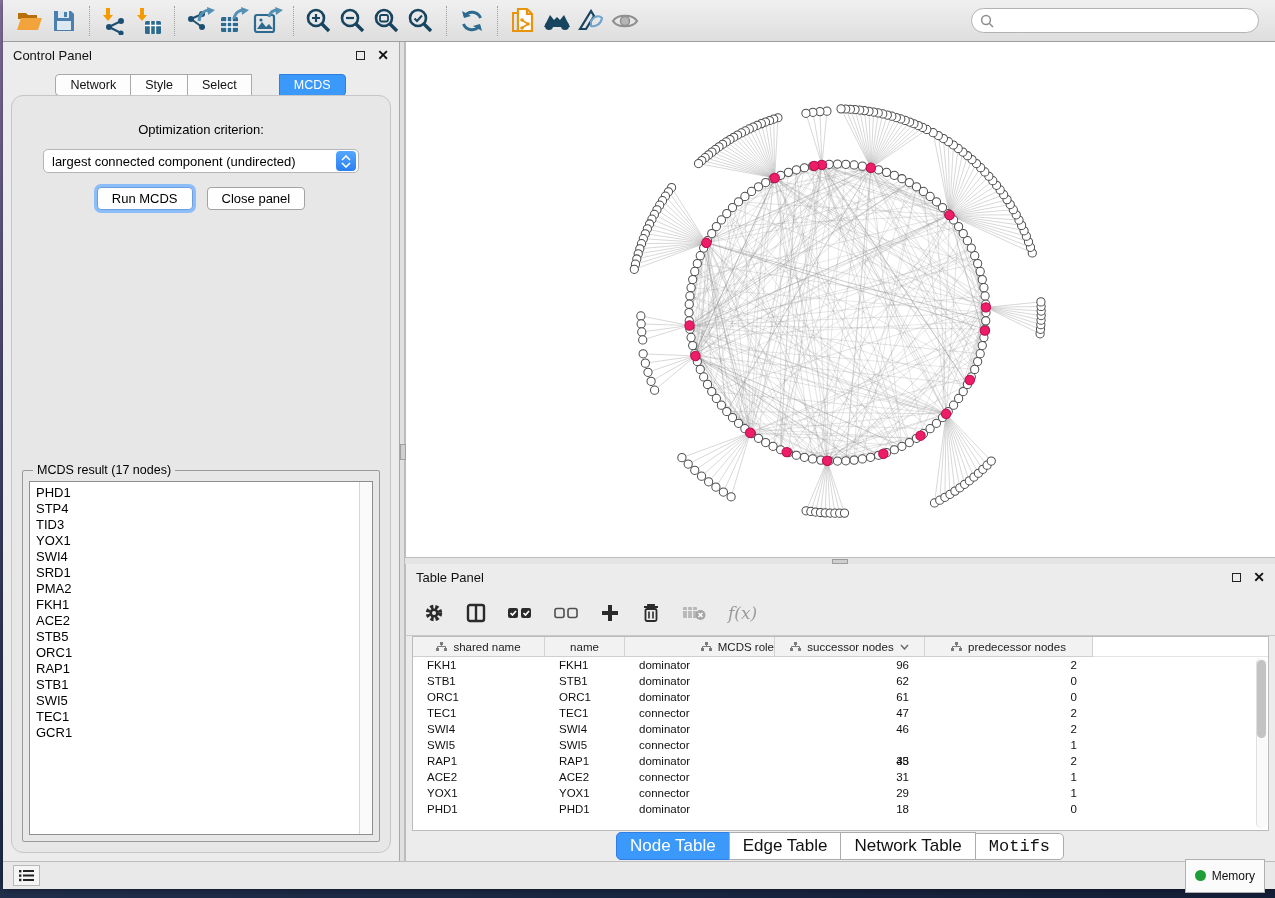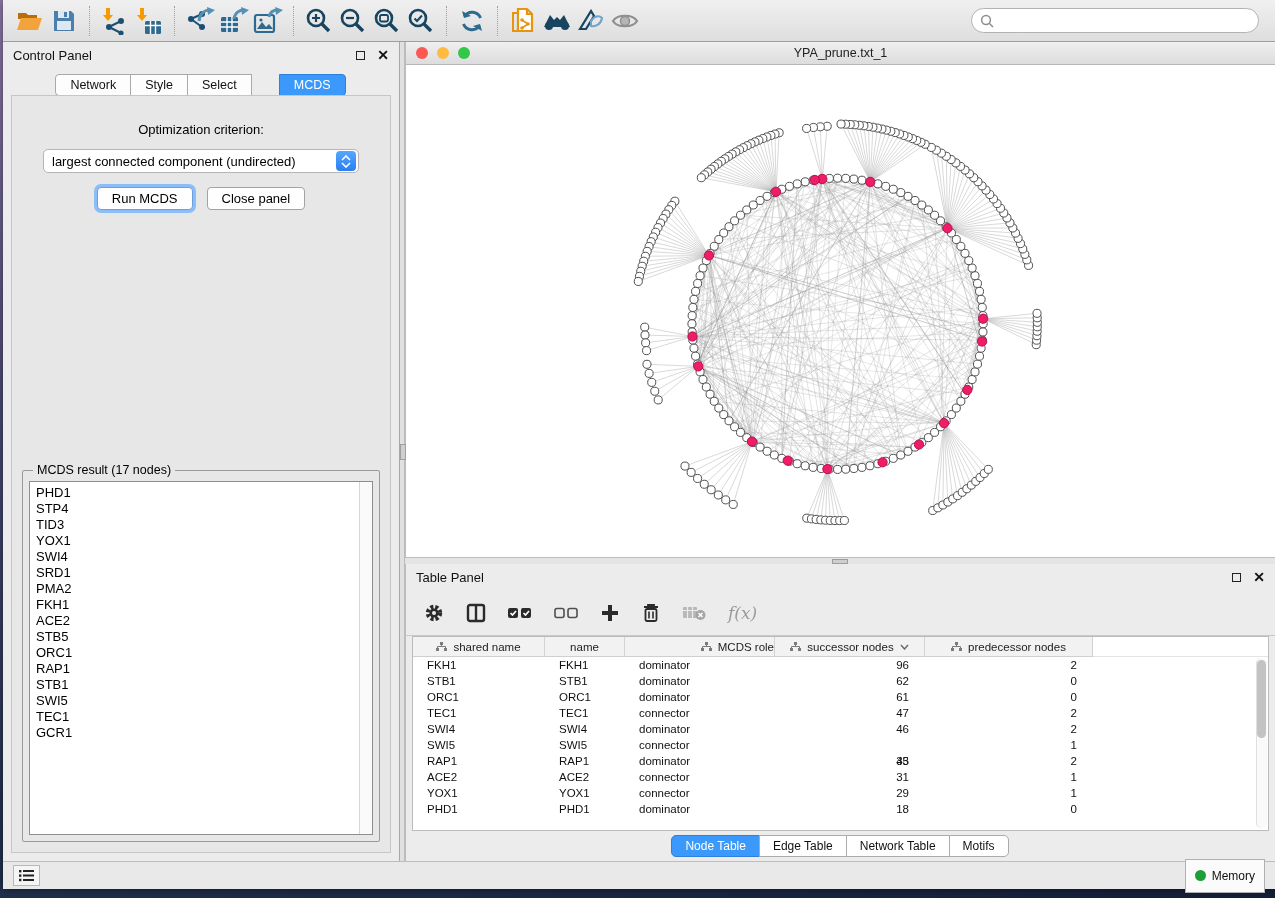--- a/index.html
+++ b/index.html
@@ -28,21 +28,21 @@
   .panel-titlebar { height:26px; display:flex; align-items:center; padding:0 10px; font-size:13px; color:#111; }
   .panel-titlebar .spacer { flex:1; }
   .float-box { width:9px; height:9px; border:1.5px solid #222; margin-right:12px; }
   .close-x { font-size:14px; font-weight:bold; color:#111; line-height:1; }
   .cp-tabs { display:flex; justify-content:center; margin-top:6px; }
   .cp-tab { font-size:12.5px; padding:3px 14px; border:1px solid #a9a9a9; background:#fdfdfd;
     margin-left:-1px; color:#111; }
   .cp-tab:first-child { border-top-left-radius:4px; border-bottom-left-radius:4px; }
   .cp-tab:last-child { border-top-right-radius:4px; border-bottom-right-radius:4px;margin-left:27px; }
   .cp-tab.active { background:#3b99fc; border-color:#2f7fe0; color:#fff; }
-  .cp-page { margin:-1px 8px 8px 8px; flex:1; border:1px solid #c6c6c6; border-radius:0;
+  .cp-page { margin:-1px 8px 8px 8px; flex:1; border:1px solid #c6c6c6; border-radius:12px;
     background:#e7e7e7; padding:14px 10px 10px 10px; display:flex; flex-direction:column; }
   .opt-label { text-align:center; font-size:13px; margin-top:12px; color:#000; }
   .opt-row { display:flex; justify-content:center; margin-top:12px; }
   .select { width:316px; height:24px; background:#fff; border:1px solid #b5b5b5; border-radius:5px;
     display:flex; align-items:center; font-size:13px; }
   .select .val { flex:1; padding:0 8px; white-space:nowrap; overflow:hidden; }
   .select .stepper { width:20px; height:20px; margin-right:2px; border-radius:4px;
     background:linear-gradient(#55a8ff,#2a7ef2); display:flex; flex-direction:column;
     align-items:center; justify-content:center; gap:1px; }
   .btn-row { display:flex; justify-content:center; gap:14px; margin-top:14px; }
@@ -90,23 +90,23 @@
   .th.filler { flex:1; background:#fff; border-right:none; border-bottom:1px solid #e4e4e4; }
   .tbl-rows { flex:1; position:relative; }
   .tr { display:flex; height:16px; font-size:11.5px; color:#111; }
   .td { display:flex; align-items:center; }
   .td.num { justify-content:flex-end; padding-right:16px; }
   .td.txt { padding-left:14px; }
   .tbl-scroll { position:absolute; right:1px; top:21px; bottom:2px; width:11px; background:#fafafa;
     border-left:1px solid #e0e0e0; border-radius:6px; }
   .tbl-thumb { position:absolute; right:1px; width:9px; height:78px; background:#c3c3c3; border-radius:5px; top:2px; }
   .tp-tabs { height:30px; display:flex; justify-content:center; align-items:center; }
-  .tp-tab { font-size:12px; padding:3px 13px; border:1px solid #ababab; background:#fff; margin-left:-1px; color:#111; }
+  .tp-tab { font-size:17px; padding:3px 13px; border:1px solid #ababab; background:#fff; margin-left:-1px; color:#111; }
   .tp-tab:first-child { border-top-left-radius:5px; border-bottom-left-radius:5px; }
-  .tp-tab:last-child { border-top-right-radius:5px; border-bottom-right-radius:5px; }
+  .tp-tab:last-child { border-top-right-radius:5px; border-bottom-right-radius:5px;font-family:Liberation Mono, monospace; }
   .tp-tab.active { background:#3b99fc; border-color:#2f7fe0; color:#fff; }
 
   
   .statusbar { height:28px; flex:0 0 28px; background:#e9e9e9; border-top:1px solid #bdbdbd;
     display:flex; align-items:center; padding:0 10px; }
   .list-btn { width:27px; height:21px; background:#f5f5f5; border:1px solid #b8b8b8;
     display:flex; align-items:center; justify-content:center; }
   .memory-btn { margin-left:auto; height:34px; background:#fbfbfb; border:1px solid #b0b0b0;
     display:flex; align-items:center; gap:6px; padding:0 9px; font-size:12px; color:#111; }
   .mem-dot { width:11px; height:11px; border-radius:50%; background:#1f9e38; }
@@ -318,26 +318,20 @@
         </div>
       </div>
     </div>
 
     <div class="vsplit">
         <span class="grip"></span>
       </div>
 
     <div class="right-col">
       <div class="net-window">
-        <div class="net-titlebar">
-          <span class="tl" id="tl-red" style="background: rgb(252, 87, 83);"></span>
-          <span class="tl" id="tl-yellow" style="background: rgb(253, 188, 64);"></span>
-          <span class="tl" id="tl-green" style="background: rgb(51, 199, 72);"></span>
-          <span class="net-title">YPA_prune.txt_1</span>
-        </div>
         <div class="net-canvas">
           <svg id="graph-svg" width="100%" height="100%" viewBox="0 0 866 500" preserveAspectRatio="xMidYMid meet">
               <line x1="541.6970178729703" y1="165.90326370940494" x2="577.7671686226369" y2="254.7015738088956" stroke="#8f8f8f" stroke-width="0.7" opacity="0.35"></line>
               <line x1="541.6970178729703" y1="165.90326370940494" x2="569.6947328856384" y2="214.11869883063525" stroke="#8f8f8f" stroke-width="0.7" opacity="0.35"></line>
               <line x1="541.6970178729703" y1="165.90326370940494" x2="575.908910740699" y2="287.7909210491011" stroke="#8f8f8f" stroke-width="0.7" opacity="0.35"></line>
               <line x1="541.6970178729703" y1="165.90326370940494" x2="381.11869883063525" y2="402.69473288563836" stroke="#8f8f8f" stroke-width="0.7" opacity="0.35"></line>
               <line x1="541.6970178729703" y1="165.90326370940494" x2="282.93059293580006" y2="279.57074246328955" stroke="#8f8f8f" stroke-width="0.7" opacity="0.35"></line>
               <line x1="541.6970178729703" y1="165.90326370940494" x2="309.2969913940295" y2="177.35664816538872" stroke="#8f8f8f" stroke-width="0.7" opacity="0.35"></line>
               <line x1="541.6970178729703" y1="165.90326370940494" x2="285.7106689970901" y2="230.06690177446546" stroke="#8f8f8f" stroke-width="0.7" opacity="0.35"></line>
               <line x1="541.6970178729703" y1="165.90326370940494" x2="446.57074246328955" y2="115.93059293580009" stroke="#8f8f8f" stroke-width="0.7" opacity="0.35"></line>

